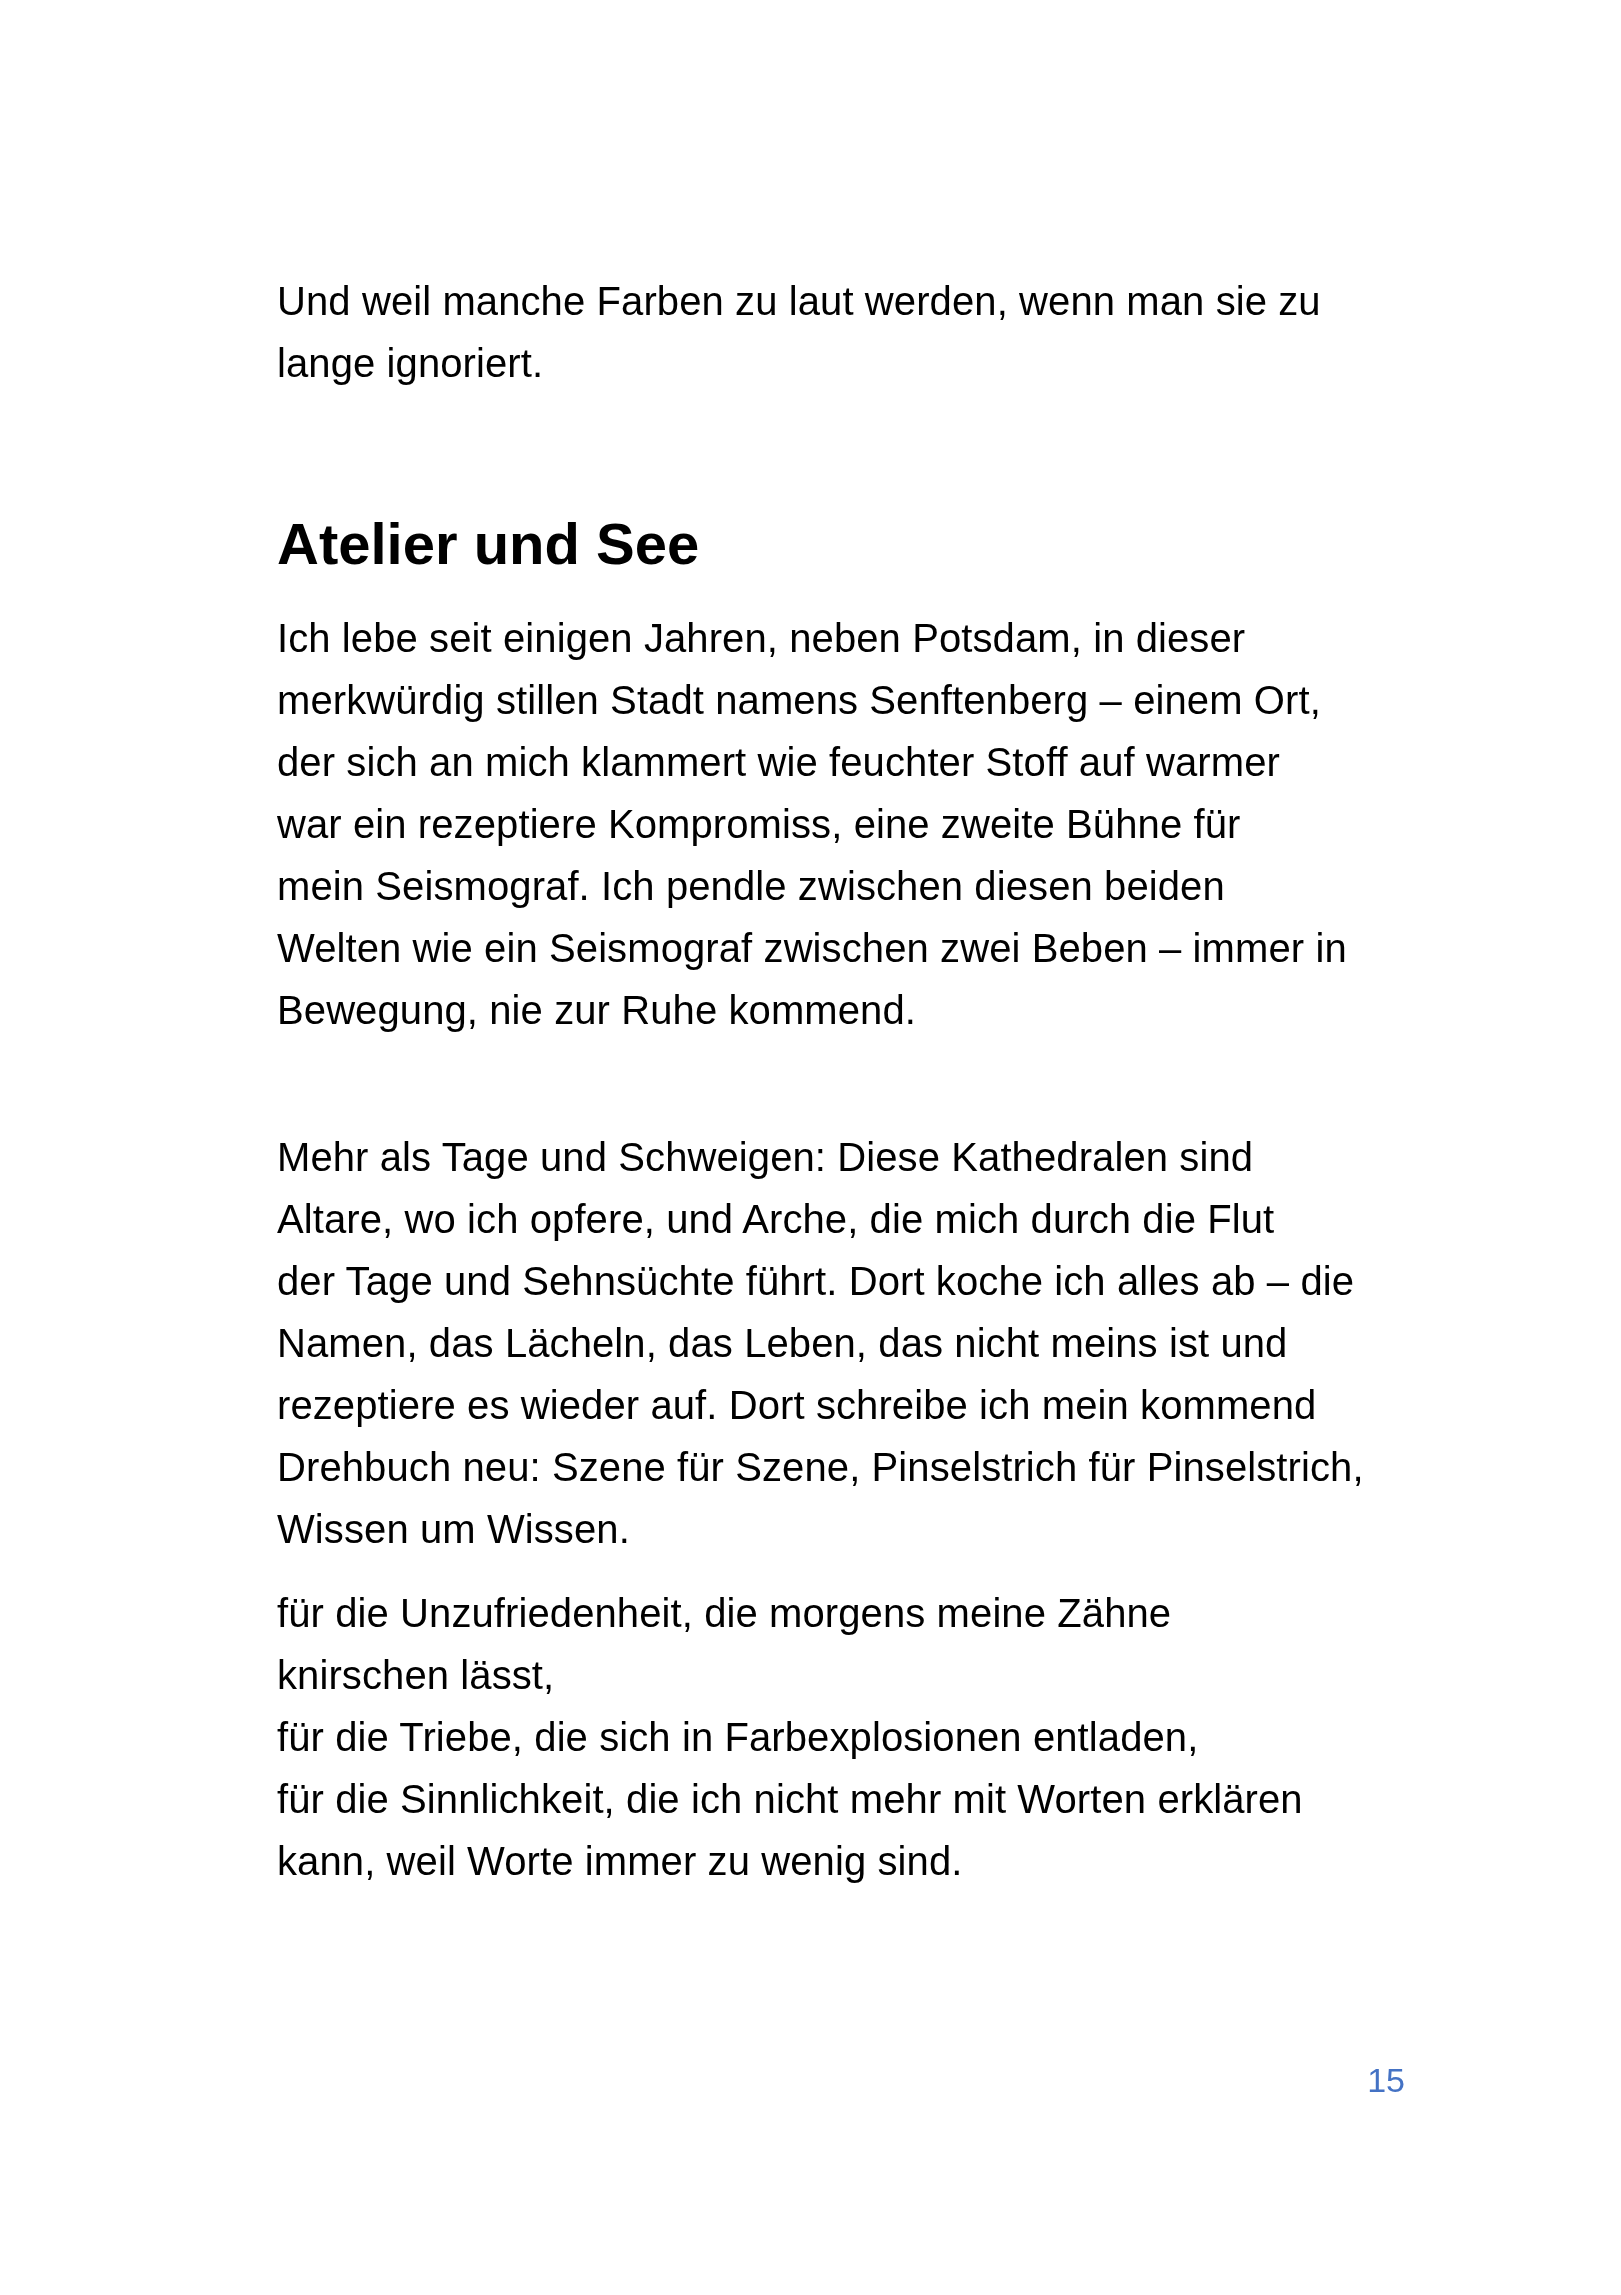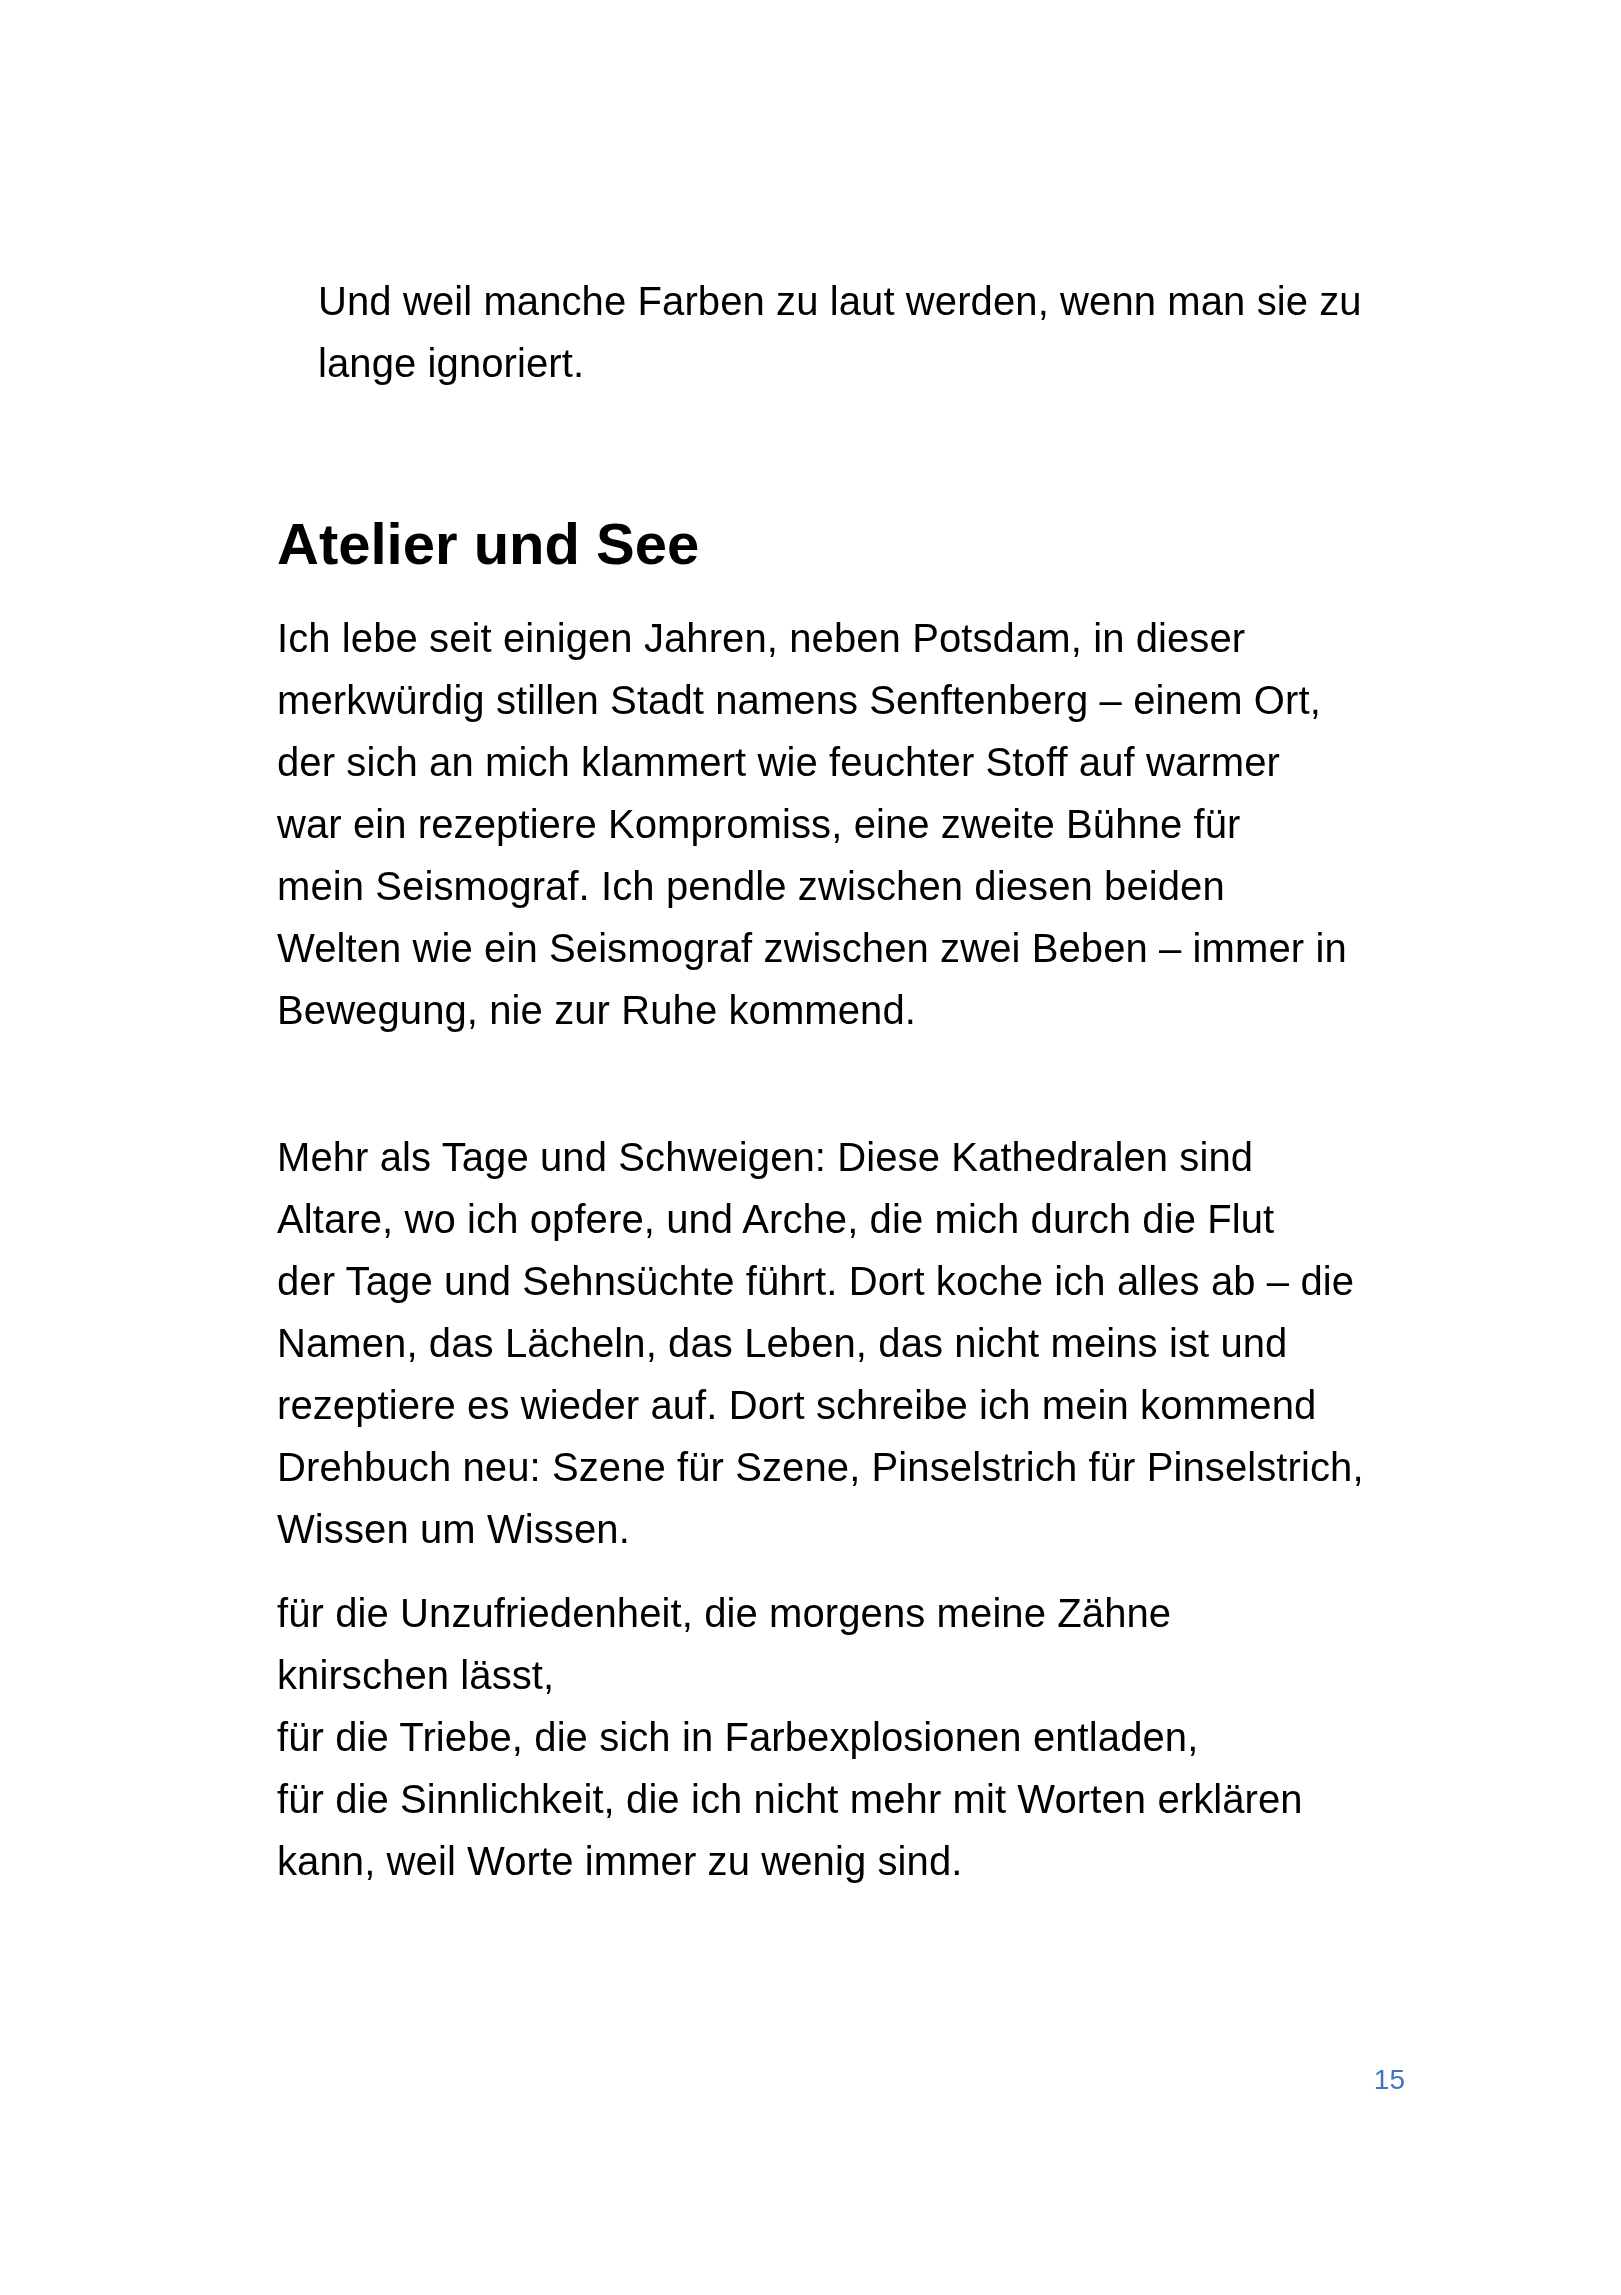--- a/index.html
+++ b/index.html
@@ -32,25 +32,25 @@
     left: 277px;
     font-size: 58px;
     line-height: 62px;
     font-weight: bold;
     white-space: nowrap;
   }
   .page-number {
     position: absolute;
     top: 2057px;
     right: 216px;
-    font-size: 28px;
+    font-size: 34px;
     line-height: 46px;
     text-align: right;
   }
-  #b-intro   { top: 270px; margin-left: 41px;  }
+  #b-intro   { top: 270px;  }
   #b-heading { top: 513px; }
   #b-para1   { top: 607px; }
   #b-para2   { top: 1126px; }
   #b-para3   { top: 1582px; }
 </style>
 </head>
 <body>
 
 <div class="page">
 

